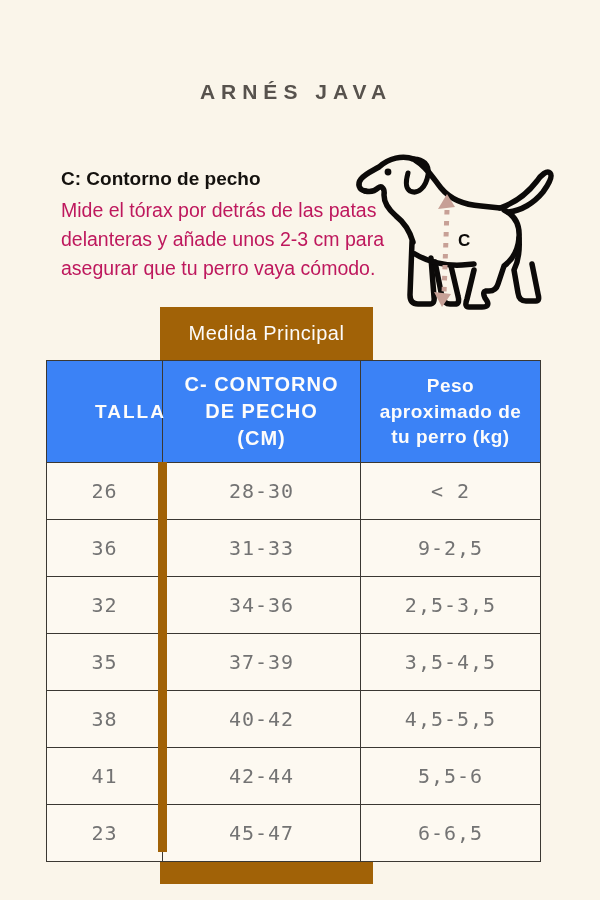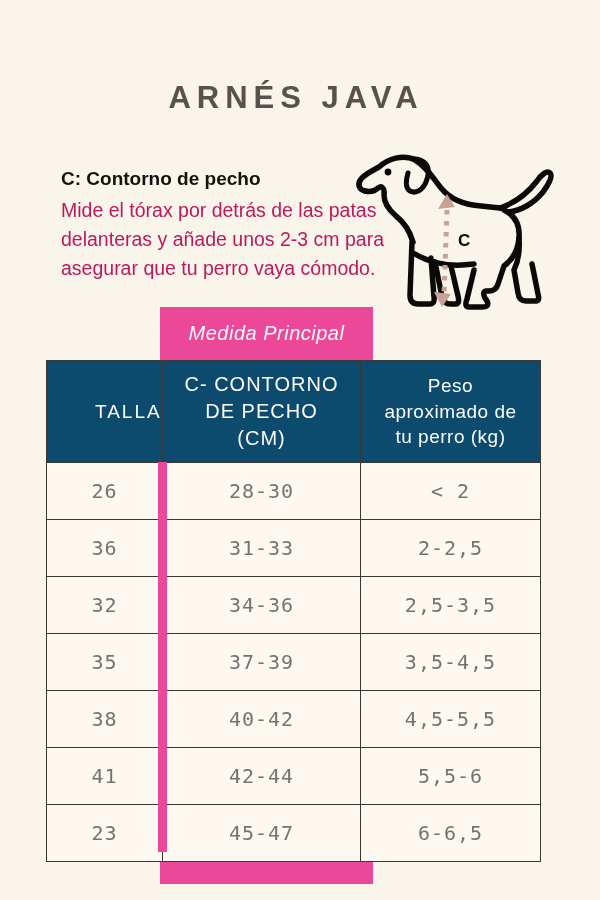--- a/index.html
+++ b/index.html
@@ -5,50 +5,50 @@
   html,body{margin:0;padding:0;}
   body{width:600px;height:900px;overflow:hidden;}
   .page{
     position:relative;width:600px;height:900px;
     background:#faf5ea;
     font-family:"Liberation Sans",sans-serif;
   }
   .title{
     position:absolute;top:80px;left:0;width:592px;
     text-align:center;
-    font-size:31px;font-weight:800;letter-spacing:6px;
+    font-size:21px;font-weight:800;letter-spacing:6px;
     color:#57524d;
   }
   .desc{position:absolute;left:61px;top:168px;width:334px;color:#1d1a16;}
   .desc-heading{font-size:19px;font-weight:bold;margin:0 0 6px 0;color:#14110e;}
   .desc-body{font-size:19.5px;line-height:29px;margin:0;color:#be185d;}
   .dog-wrap{position:absolute;left:352px;top:146px;width:248px;height:172px;}
   .band{
-    position:absolute;background:#ec4899;font-style:italic;
+    position:absolute;background:#a16207;
   }
   .band-top{
     left:160px;top:307px;width:213px;height:53px;
     display:flex;align-items:center;justify-content:center;
     color:#fcfbfa;font-size:20px;font-weight:400;letter-spacing:.5px;
   }
   .band-strip{left:158px;top:462px;width:9px;height:390px;z-index:3;}
   .band-bottom{left:160px;top:851px;width:213px;height:33px;}
   table.size{
     position:absolute;left:46px;top:360px;width:494px;
     border-collapse:collapse;table-layout:fixed;z-index:2;
   }
   table.size col.c1{width:116px;}
   table.size col.c2{width:198px;}
   table.size col.c3{width:180px;}
   table.size th,table.size td{
     border:1.5px solid #3b3833;text-align:center;vertical-align:middle;
   }
   table.size th{
-    background:#0c4a6e;color:#fdfcfb;height:99px;
-    font-weight:400;white-space:pre-line;line-height:1.35;text-align:center;
+    background:#3b82f6;color:#fdfcfb;height:99px;
+    font-weight:700;white-space:pre-line;line-height:1.35;text-align:center;
   }
   th.h-talla{font-size:19px;letter-spacing:2px;padding-left:48px;}
   th.h-contorno{font-size:20px;letter-spacing:1px;}
   th.h-peso{font-size:19px;letter-spacing:.5px;}
   table.size td{
     background:#fdf9f1;height:54px;
     font-family:"DejaVu Sans Mono",monospace;
     font-size:20px;letter-spacing:1px;color:#737373;
   }
 </style>
@@ -119,21 +119,21 @@
     </thead>
     <tbody>
       <tr>
         <td>26</td>
         <td>28-30</td>
         <td>&lt; 2</td>
       </tr>
       <tr>
         <td>36</td>
         <td>31-33</td>
-        <td>2-2,5</td>
+        <td>9-2,5</td>
       </tr>
       <tr>
         <td>32</td>
         <td>34-36</td>
         <td>2,5-3,5</td>
       </tr>
       <tr>
         <td>35</td>
         <td>37-39</td>
         <td>3,5-4,5</td>

